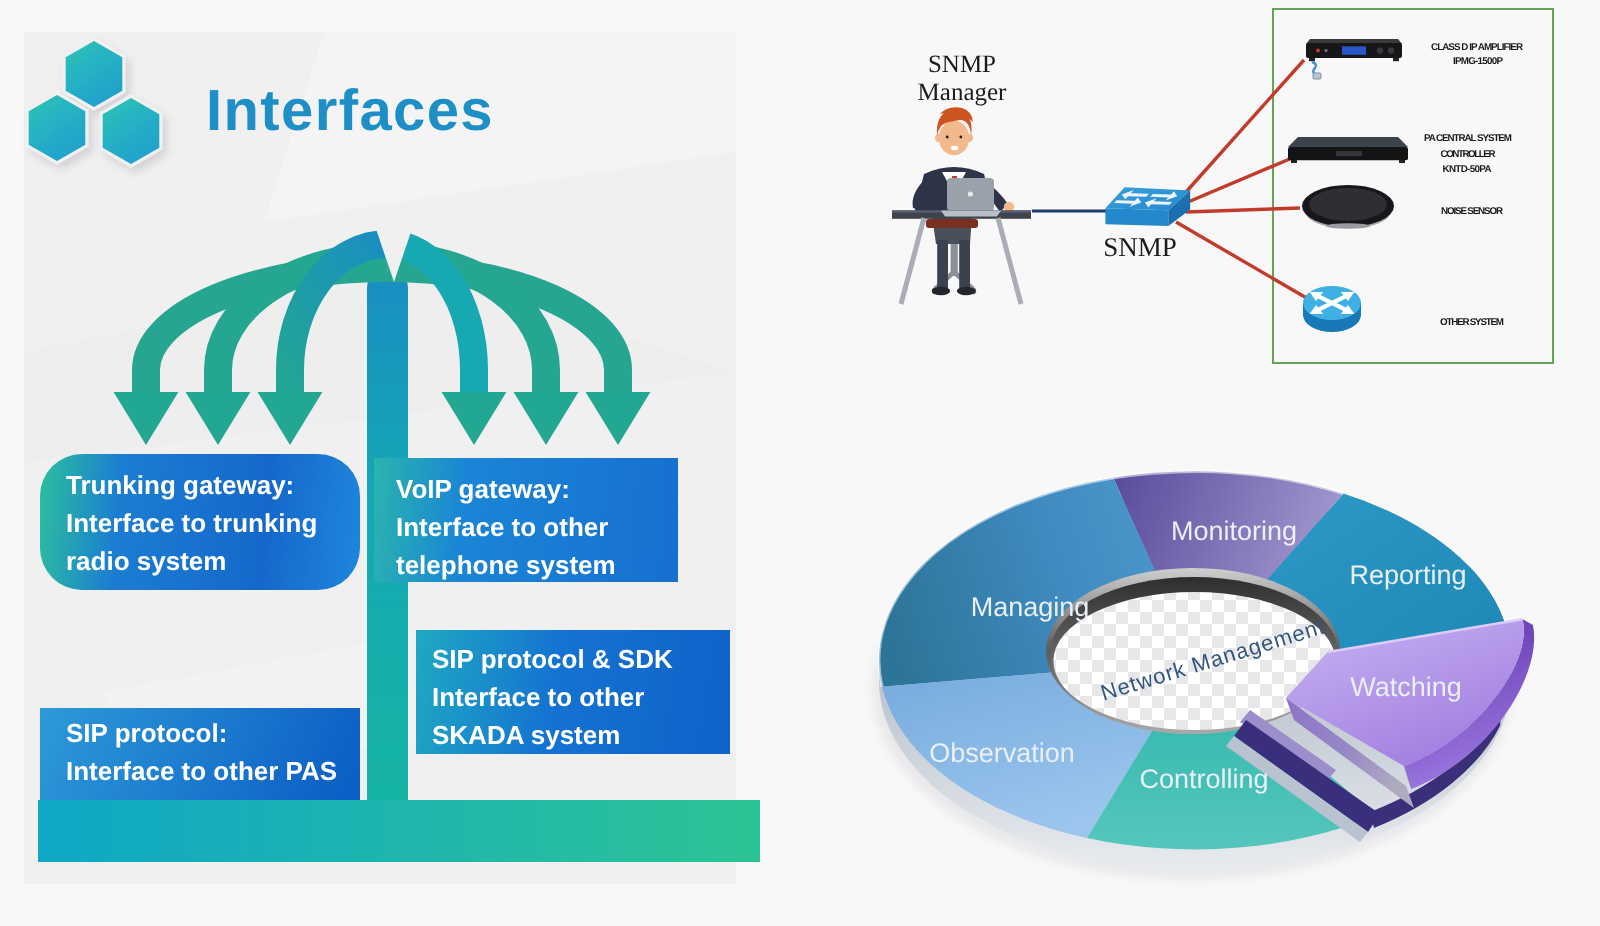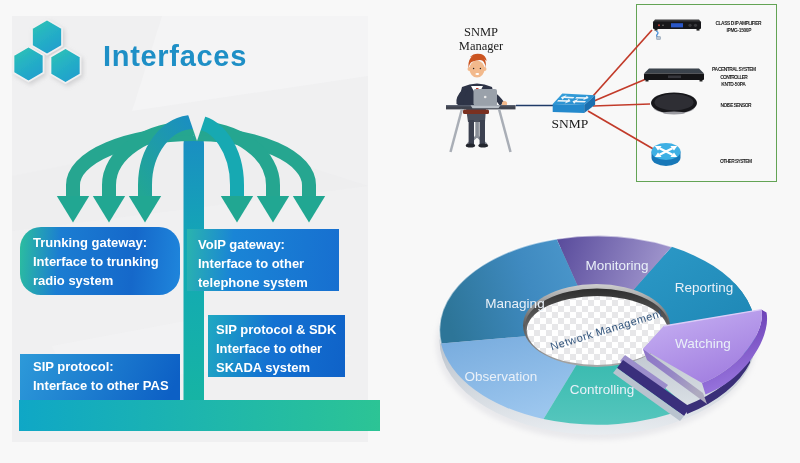--- a/index.html
+++ b/index.html
@@ -9,21 +9,21 @@
   
   #panel{left:12px;top:16px;width:356px;height:426px;background:#f0f0f1;}
   #title{left:103px;top:40px;font-weight:bold;font-size:29px;letter-spacing:0.7px;color:#1e8fc6;}
   .bx{color:#fff;font-weight:bold;font-size:13px;line-height:19px;}
   #b1{left:20px;top:227px;width:160px;height:68px;background:linear-gradient(95deg,#2cbf9e 0%,#1b7dd2 25%,#1568ca 70%,#1f86dc 100%);border-radius:21px;}
   #b1 .t{position:absolute;left:13px;top:6px;}
   #b2{left:187px;top:229px;width:152px;height:62px;background:linear-gradient(95deg,#2ab4ae 0%,#1a85d6 30%,#176fd0 100%);}
   #b2 .t{position:absolute;left:11px;top:6px;}
   #b3{left:20px;top:318px;width:160px;height:60px;background:linear-gradient(115deg,#2d9ad9 0%,#0d60c5 90%);margin-top:36px;}
   #b3 .t{position:absolute;left:13px;top:3px;}
-  #b4{left:208px;top:315px;width:137px;height:62px;background:linear-gradient(100deg,#1fa9c2 0%,#1472d2 45%,#0f62c8 100%);}
+  #b4{left:208px;top:315px;width:157px;height:62px;background:linear-gradient(100deg,#1fa9c2 0%,#1472d2 45%,#0f62c8 100%);}
   #b4 .t{position:absolute;left:8px;top:5px;}
   #bbar{left:19px;top:400px;width:361px;height:31px;background:linear-gradient(90deg,#0fa7c6 0%,#2cc495 100%);}
   
   #snmpmgr{left:441px;top:26px;width:80px;text-align:center;font-family:"Liberation Serif",serif;
            font-size:12.5px;line-height:13.5px;color:#1c1c1c;}
   #snmplbl{left:540px;top:116px;width:60px;text-align:center;font-family:"Liberation Serif",serif;
            font-size:13.5px;color:#1c1c1c;}
   
   #gbox{left:636px;top:4px;width:139px;height:176px;border:1.6px solid #63a455;}
 </style>

